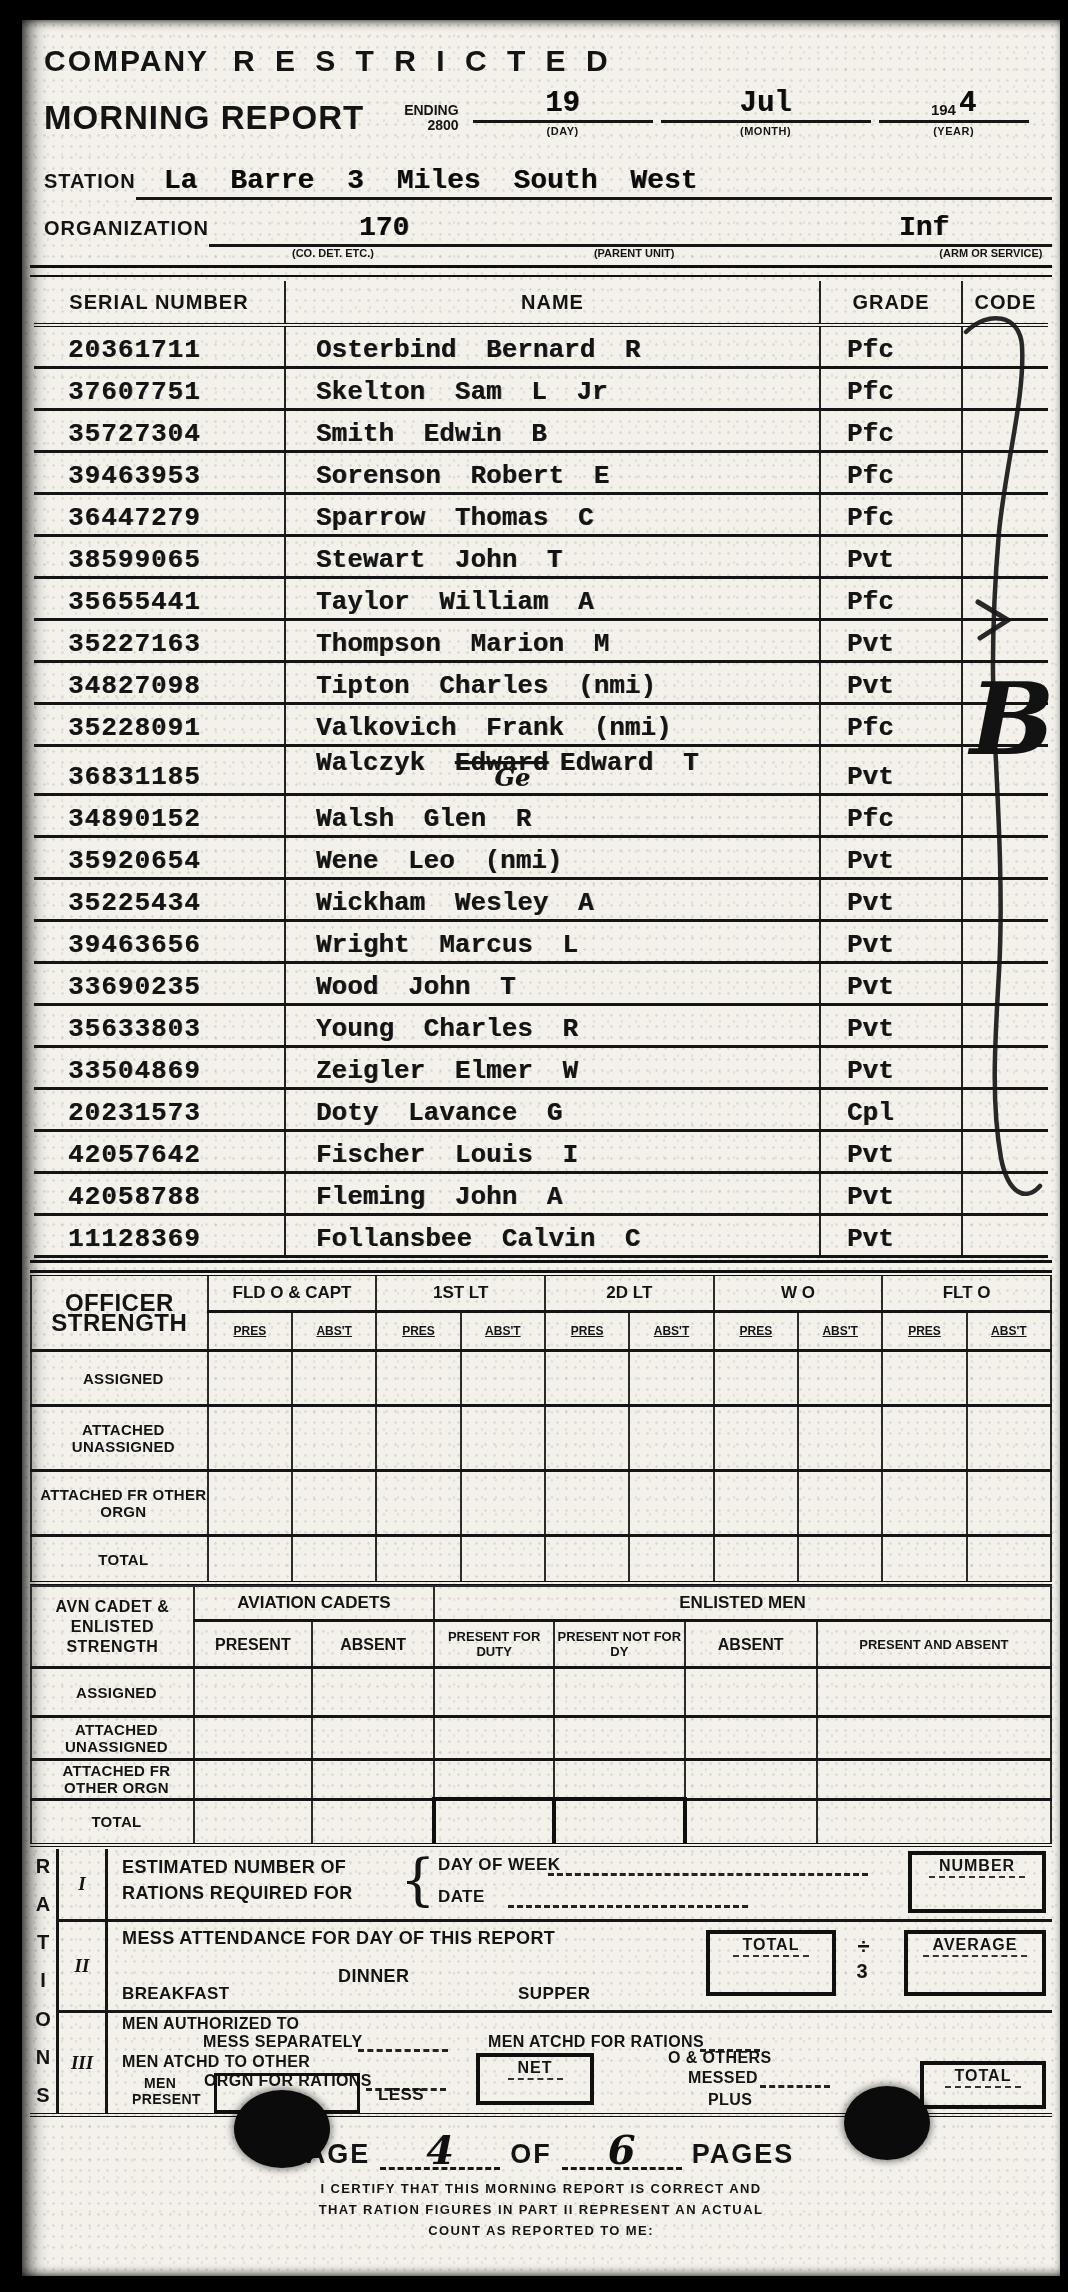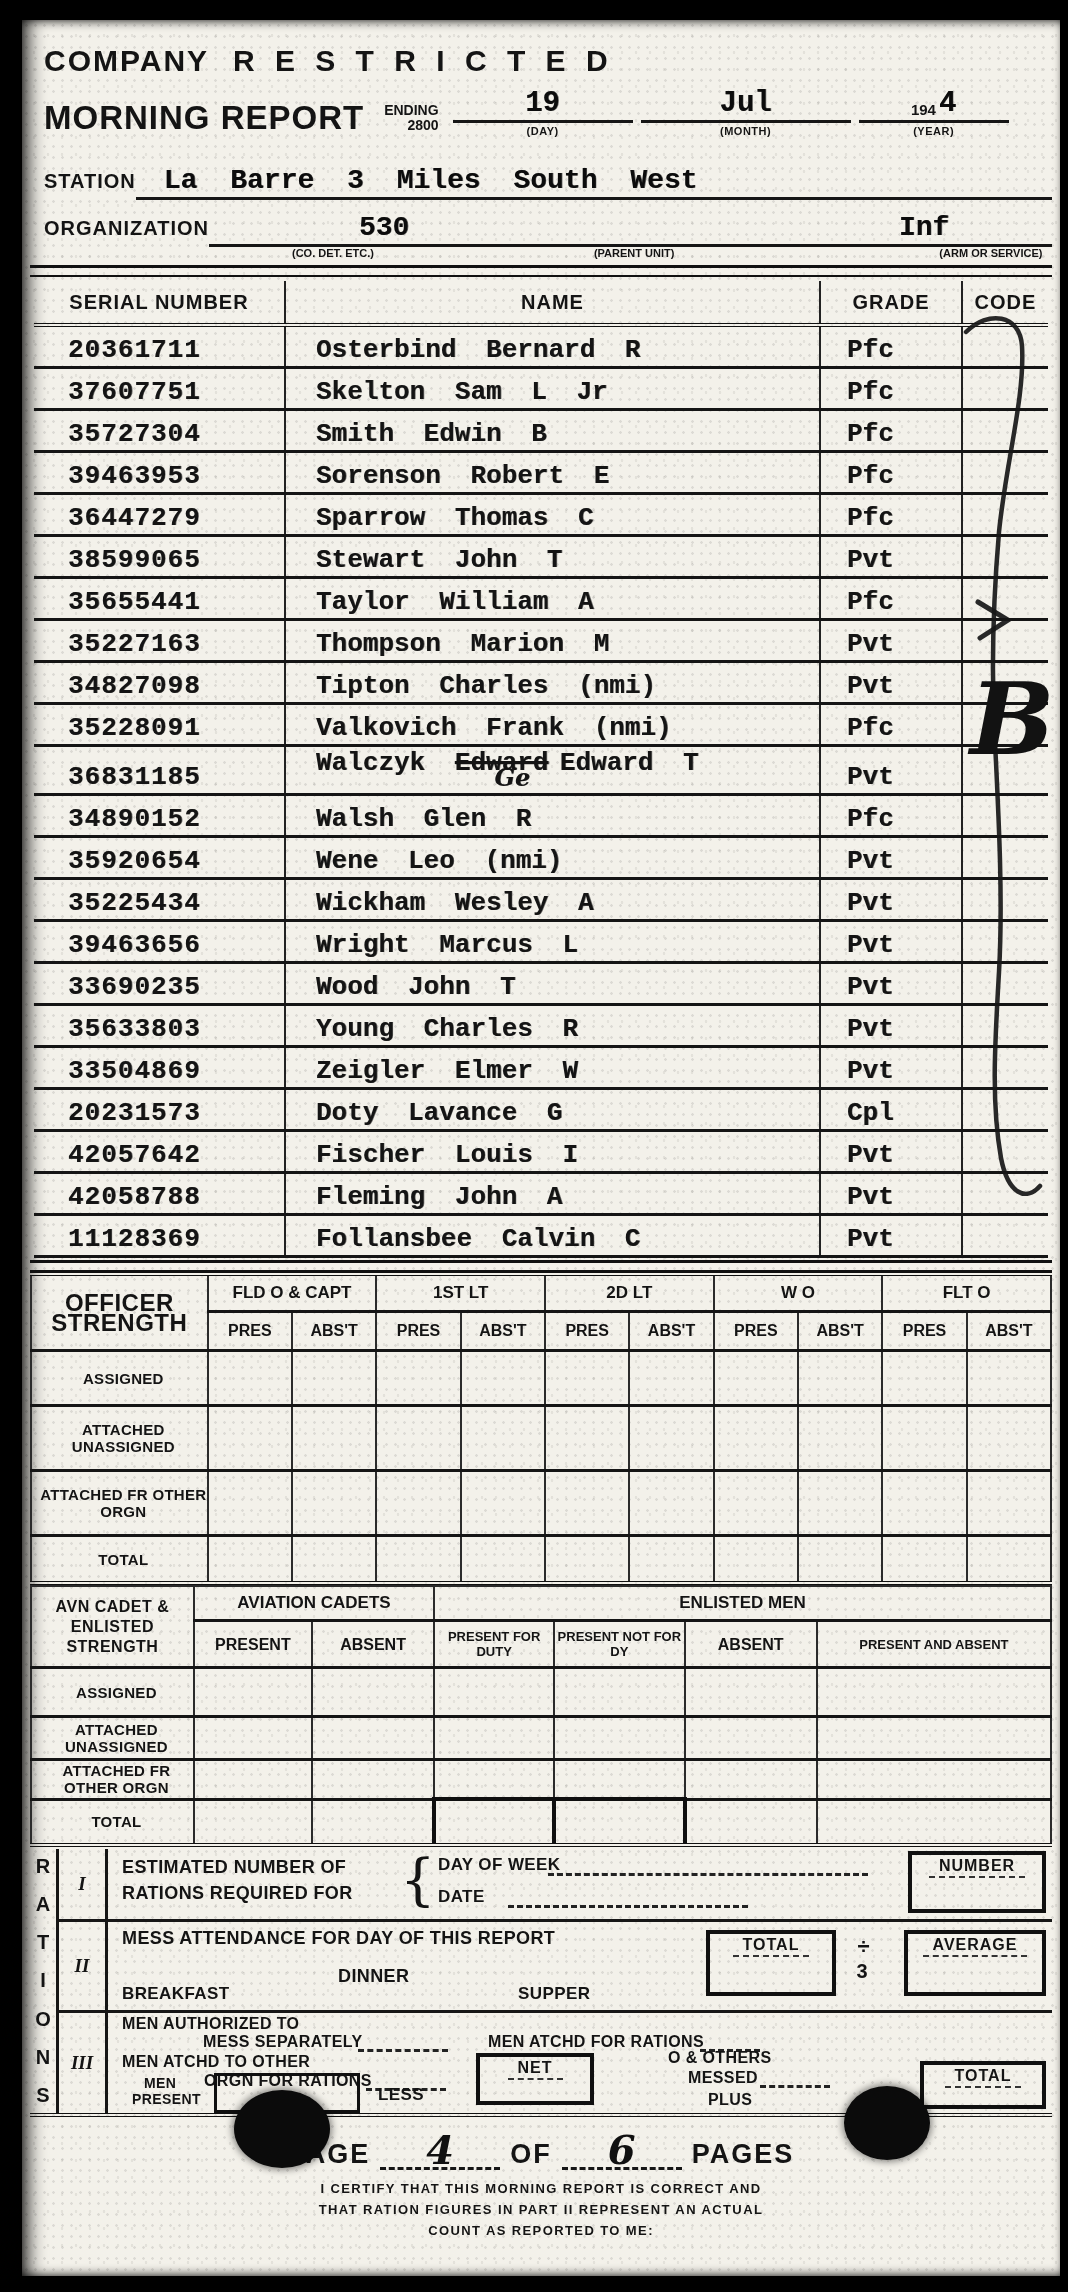--- a/index.html
+++ b/index.html
@@ -18,21 +18,21 @@
   .type{font-family:"Liberation Mono","DejaVu Sans Mono",monospace;font-weight:bold;
         color:#0c0c0c;text-shadow:.6px .4px 0 rgba(10,10,10,.55);}
   .hand{font-family:"DejaVu Serif",serif;font-style:italic;font-weight:bold;color:#101010;}
   .rule-double{height:7px;border-top:3px solid #111;border-bottom:2px solid #111;margin:2px 0;}
 
   
   .hdr-company{margin:24px 0 0 14px;font-size:30px;font-weight:bold;letter-spacing:2px;}
   .hdr-restricted{letter-spacing:6px;margin-left:14px;}
   .title-row{display:flex;align-items:flex-end;margin:8px 0 0 14px;}
   .report-title{font-size:33px;font-weight:bold;letter-spacing:1px;white-space:nowrap;}
-  .ending{font-size:14px;font-weight:bold;text-align:right;line-height:15px;margin:0 6px 4px 20px;}
+  .ending{font-size:14px;font-weight:bold;text-align:right;line-height:15px;margin:0 6px 4px 40px;}
   .datefield{display:flex;flex-direction:column;align-items:center;margin-left:8px;}
   .datefield .val{display:flex;align-items:flex-end;justify-content:center;
                   border-bottom:3px solid #161616;font-size:29px;min-height:34px;}
   .datefield .cap{font-size:11px;font-weight:bold;letter-spacing:.5px;margin-top:2px;}
   .yrpre{font-size:15px;font-weight:bold;margin:0 3px 2px 0;font-family:"Liberation Sans",sans-serif;}
   .fline{display:flex;align-items:baseline;margin:0 0 0 14px;}
   .fline .flabel{font-size:20px;font-weight:bold;letter-spacing:1px;white-space:nowrap;}
   .fline .fval{flex:1;border-bottom:3px solid #161616;font-size:28px;padding:0 0 1px 28px;
                word-spacing:16px;white-space:nowrap;}
   .org-sub{display:flex;margin-left:14px;font-size:11px;font-weight:bold;}
@@ -56,21 +56,21 @@
              vertical-align:-16px;margin-left:-54px;}
   .code-marks{position:absolute;left:928px;top:282px;width:112px;height:940px;pointer-events:none;}
   
   .grid{width:1022px;margin:0 auto;}
   .grid th,.grid td{border:2px solid #2b2b2b;font-weight:bold;text-align:center;padding:0;}
   .grid .corner{font-size:17px;letter-spacing:.5px;line-height:20px;}
   .grid thead th{font-size:16px;}
   .grid .rowlab{font-size:15px;text-align:center;padding-left:8px;line-height:17px;letter-spacing:.3px;}
   .grid tr{border-bottom:3px solid #151515;}
   .os th.grp{font-size:17px;height:34px;}
-  .os .subrow th{height:36px;font-size:16px;}
+  .os .subrow th{height:36px;font-size:12px;text-decoration:underline;}
   .os tbody td{height:52px;}
   .os tbody tr.r1 td,.os tbody tr.r1 th{height:52px;}
   .os tbody tr.r2 td,.os tbody tr.r2 th{height:62px;}
   .os tbody tr.r3 td,.os tbody tr.r3 th{height:62px;}
   .os tbody tr.r4 td,.os tbody tr.r4 th{height:44px;}
   .os{border-top:4px double #111;border-bottom:4px double #111;}
   .cs th.grp{font-size:17px;height:32px;}
   .cs .subrow th{height:44px;font-size:13px;line-height:15px;}
   .cs tbody tr.r1 td,.cs tbody tr.r1 th{height:46px;}
   .cs tbody tr.r2 td,.cs tbody tr.r2 th{height:40px;}
@@ -137,21 +137,21 @@
     </span>
   </div>
 
   <div class="fline" style="margin-top:28px">
     <span class="flabel">STATION</span>
     <span class="fval type">La Barre  3 Miles  South  West</span>
   </div>
 
   <div class="fline" style="margin-top:12px">
     <span class="flabel">ORGANIZATION</span>
-    <span class="fval type" style="flex:0 0 330px;padding-left:150px">530</span>
+    <span class="fval type" style="flex:0 0 330px;padding-left:150px">170</span>
     <span class="fval type" style="padding-left:210px">Inf</span>
   </div>
   <div class="org-sub">
     <span style="margin-left:248px">(CO. DET. ETC.)</span>
     <span style="margin-left:220px">(PARENT UNIT)</span>
     <span style="margin-left:265px">(ARM OR SERVICE)</span>
   </div>
 
   <div class="rule-double" style="margin-top:6px"></div>
 

